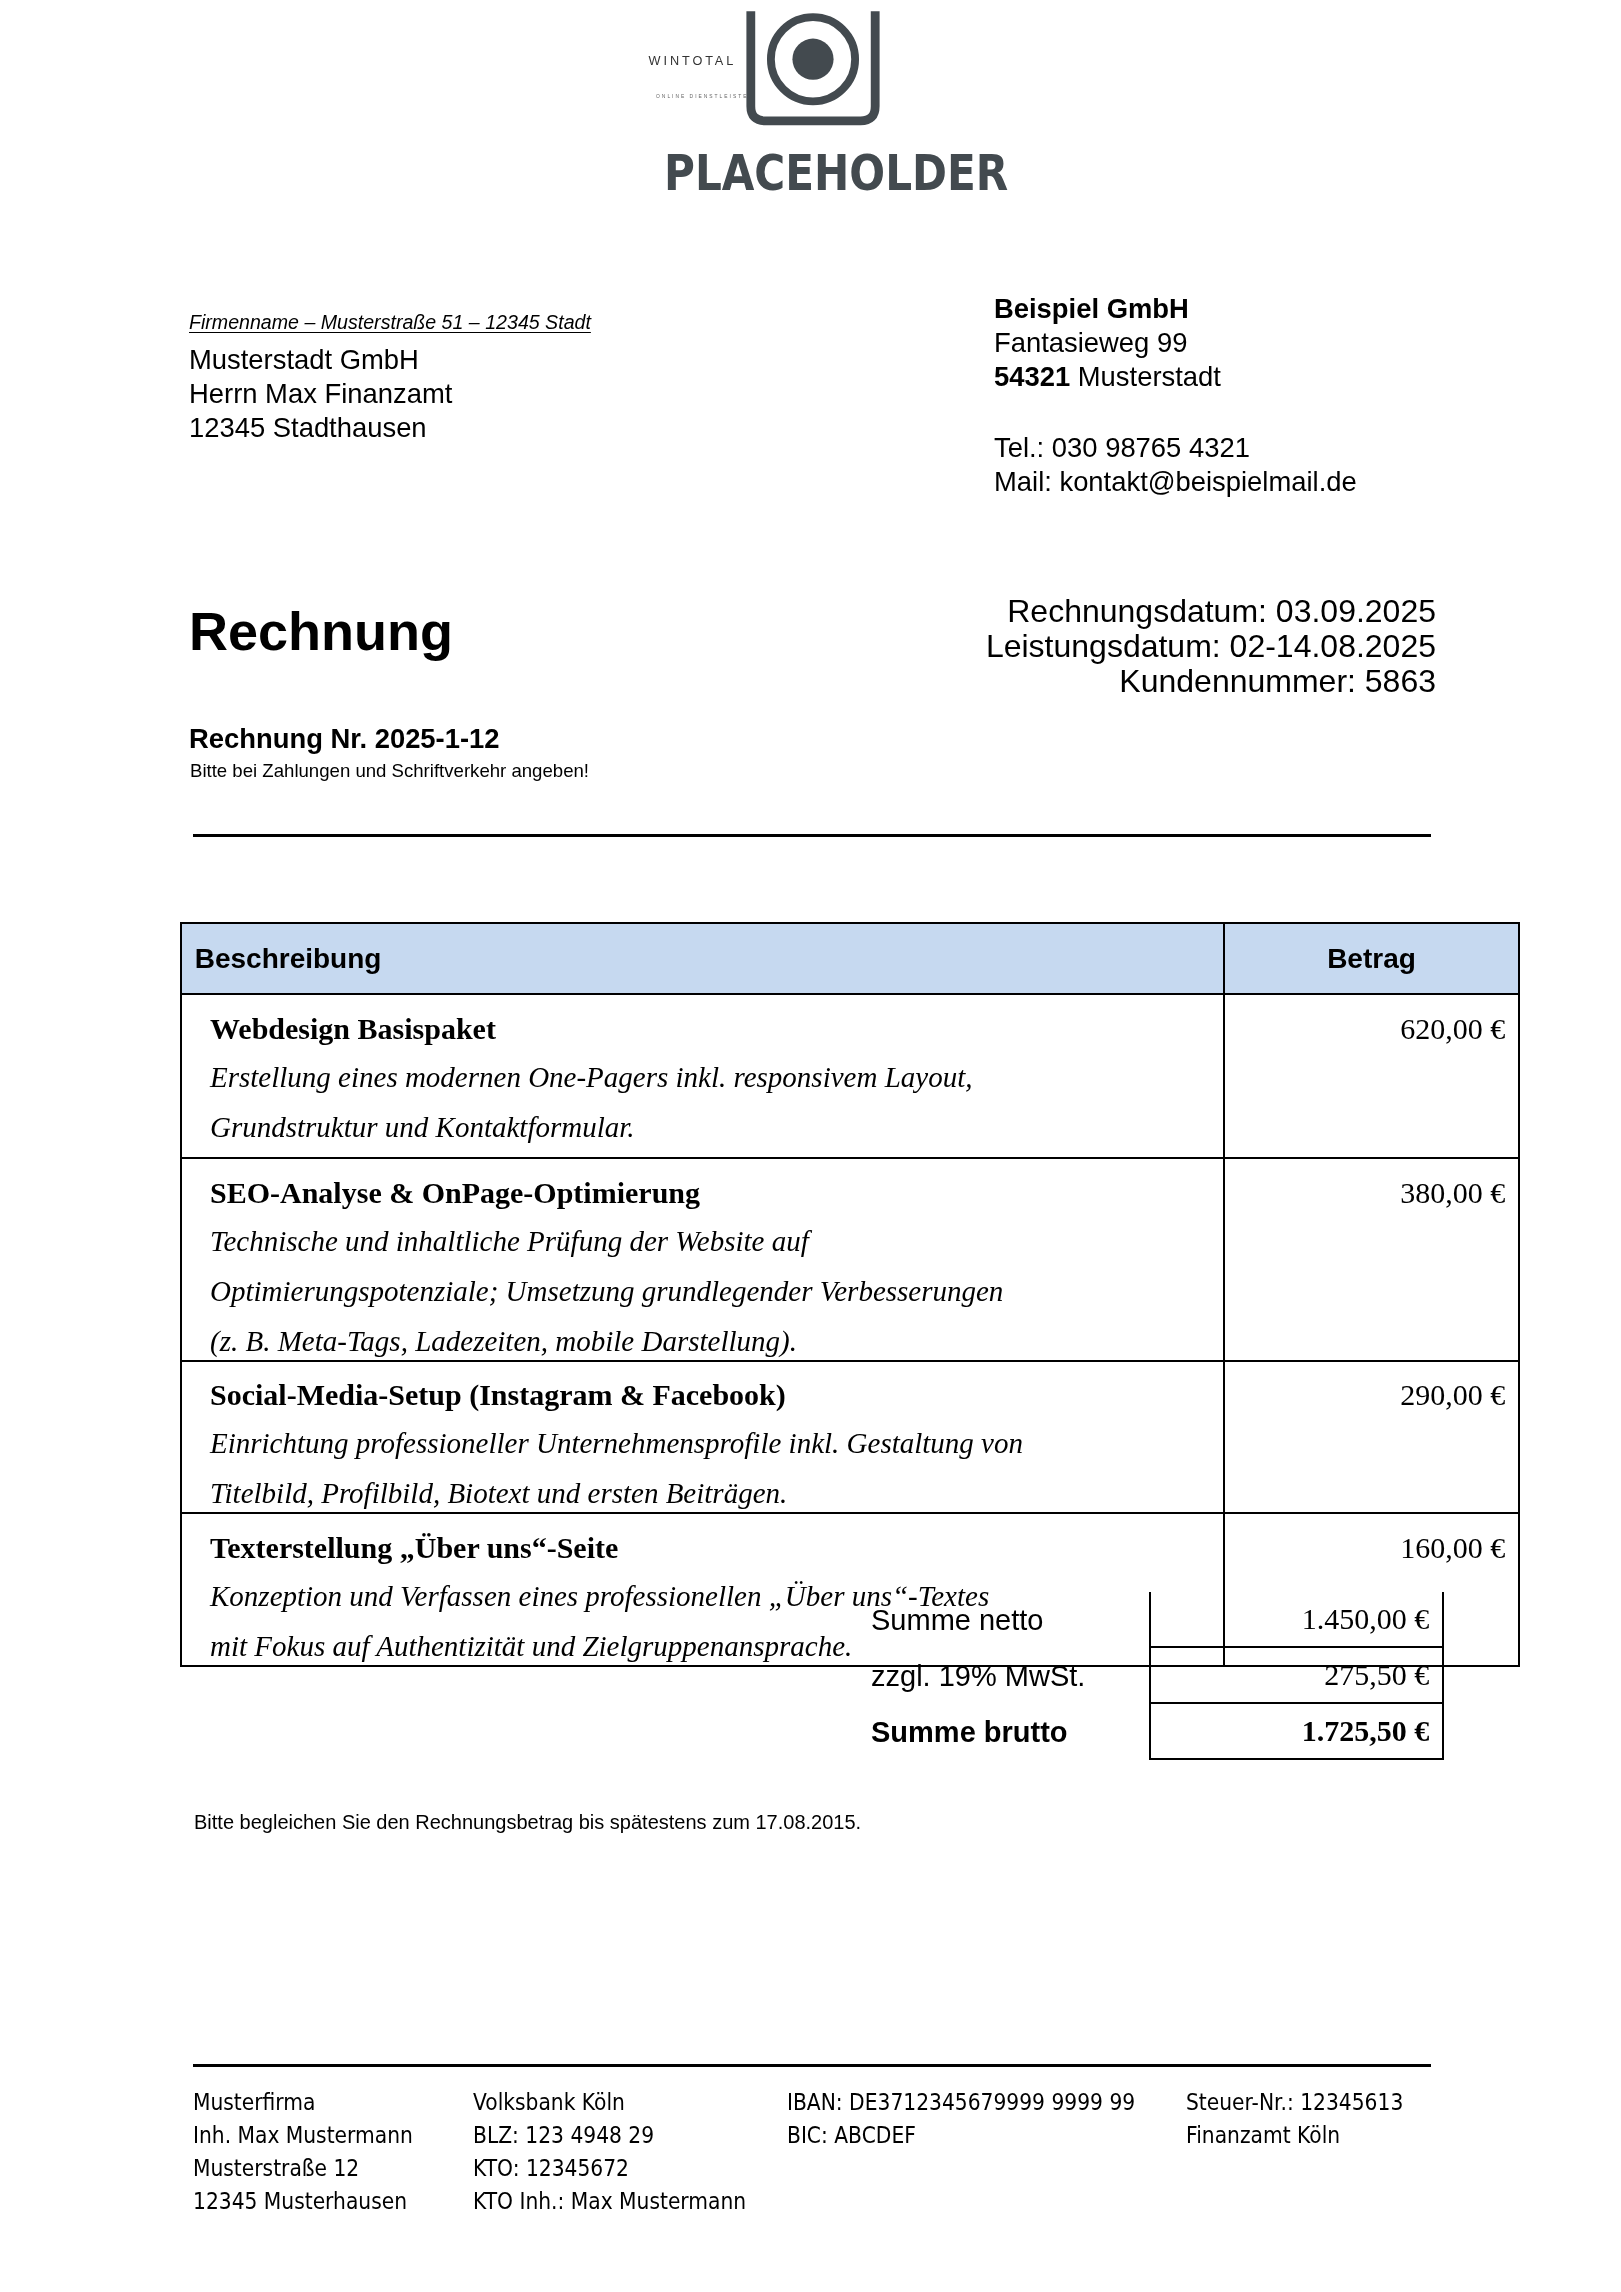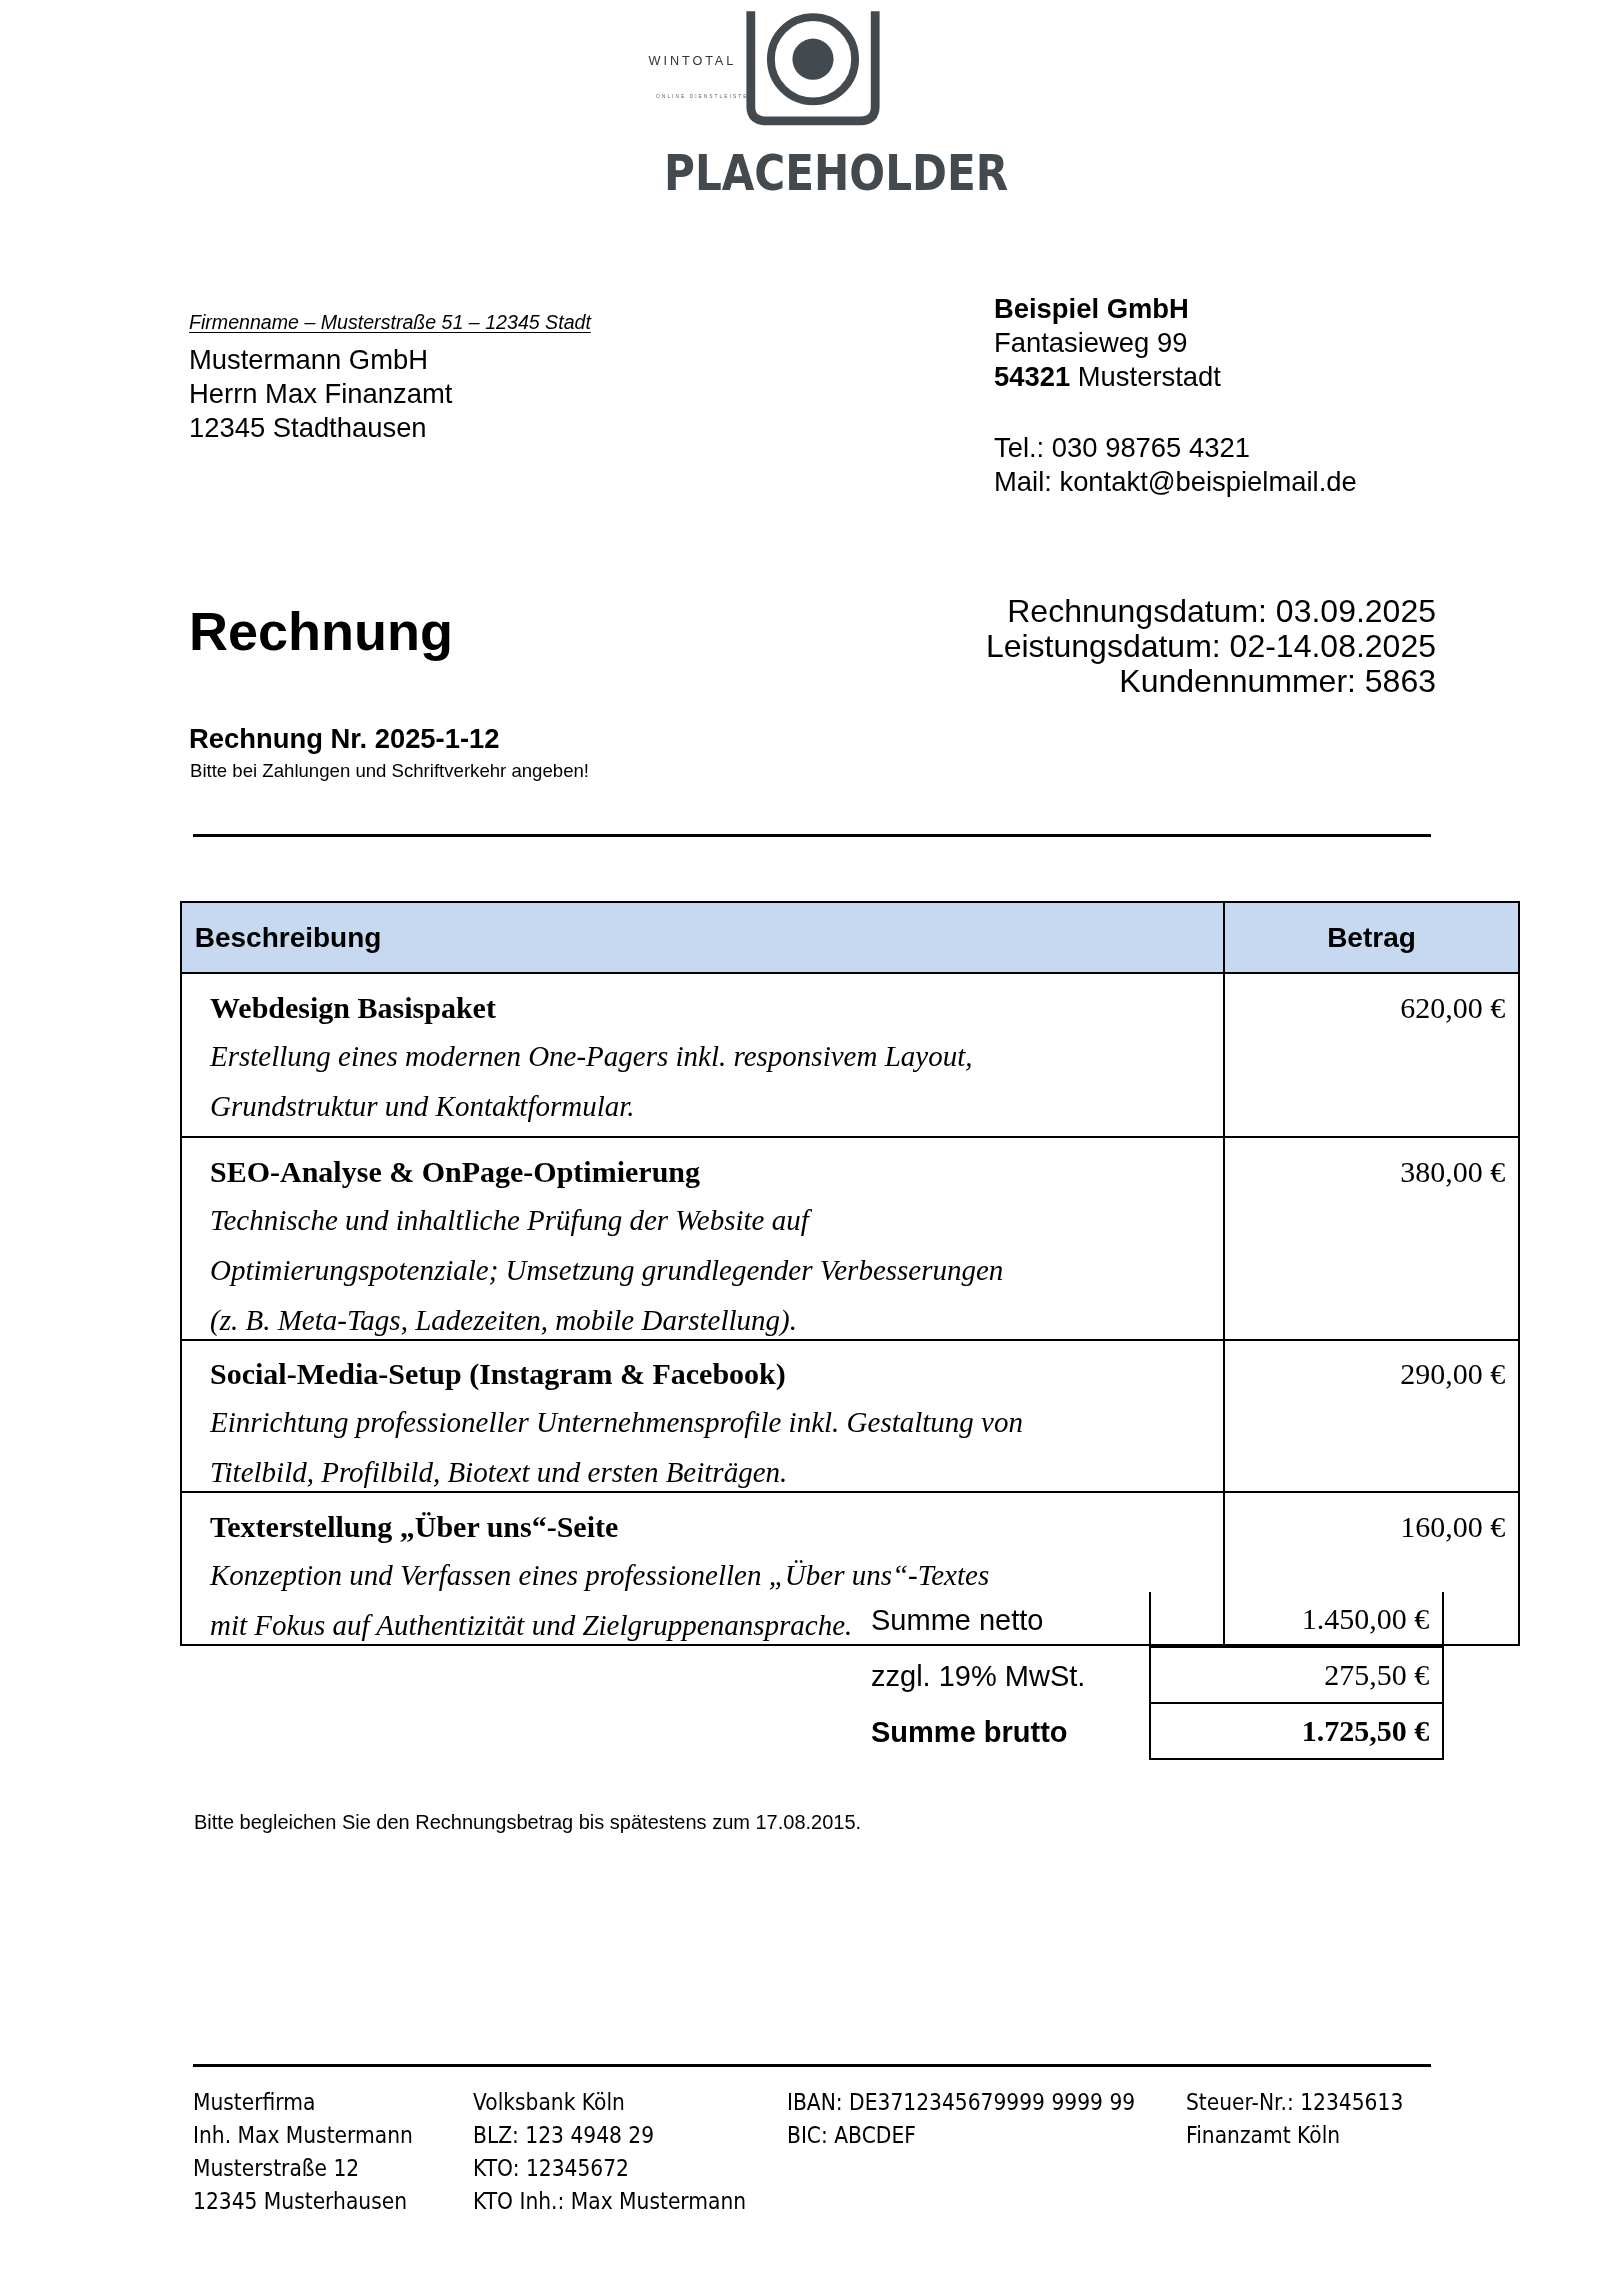--- a/index.html
+++ b/index.html
@@ -20,21 +20,21 @@
   .issuer { left:958px; top:292px;margin-left:36px; }
   .issuer .gap { height:37px; }
 
   .title { left:189px; top:600px; font-size:54px; font-weight:bold; }
   .meta { right:185px; top:594px; font-size:32px; line-height:35px; text-align:right; }
   .inv-no { left:189px; top:723px; font-size:27.4px; font-weight:bold; }
   .inv-note { left:190px; top:760px; font-size:18.6px; }
   .hr { position:absolute; left:193px; top:834px; width:1238px; height:2.9px; background:#000; }
 
   
-  table.items { position:absolute; left:180px; top:901px; width:1340px; border-collapse:collapse; }
+  table.items { position:absolute; left:180px; top:922px; width:1340px; border-collapse:collapse; }
   table.items th, table.items td { border:2px solid #000; vertical-align:top; }
   table.items th { background:#c6d9f0; height:71px; font-size:28px; font-weight:bold; vertical-align:middle; padding:0 12.7px; border-top:2.9px solid #000; border-bottom:2.9px solid #000; }
   table.items th.desc { text-align:left; }
   table.items th.amt { text-align:center; width:295px; }
   table.items td { font-family:"Liberation Serif", serif; padding:15.7px 12.7px 0 12.7px; }
   table.items tr.item td { border-bottom:2.9px solid #000;padding-left:28px; }
   .item-title { font-weight:bold; font-size:30px; line-height:35px; }
   .item-desc { font-style:italic; font-size:29px; line-height:38px;margin-top:12px; }
   td.amt { text-align:right; font-size:30px; line-height:35px; }
 
@@ -62,21 +62,21 @@
     <path d="M9 3 V100 Q9 115 24 115 H121 Q136 115 136 100 V3" fill="none" stroke="#434a4f" stroke-width="9"></path>
     <circle cx="72.5" cy="52" r="43" fill="none" stroke="#434a4f" stroke-width="8"></circle>
     <circle cx="72.5" cy="52" r="21" fill="#434a4f"></circle>
   </svg>
   <div class="brand-name">PLACEHOLDER</div>
 </div>
 
 <div class="abs sender-line">Firmenname – Musterstraße 51 – 12345 Stadt</div>
 
 <div class="abs addr recipient">
-  <div>Mustermann GmbH</div>
+  <div>Musterstadt GmbH</div>
   <div>Herrn Max Finanzamt</div>
   <div>12345 Stadthausen</div>
 </div>
 
 <div class="abs addr issuer">
   <div style="font-weight:bold">Beispiel GmbH</div>
   <div>Fantasieweg 99</div>
   <div><b>54321</b> <span>Musterstadt</span></div>
   <div class="gap"></div>
   <div>Tel.: 030 98765 4321</div>

